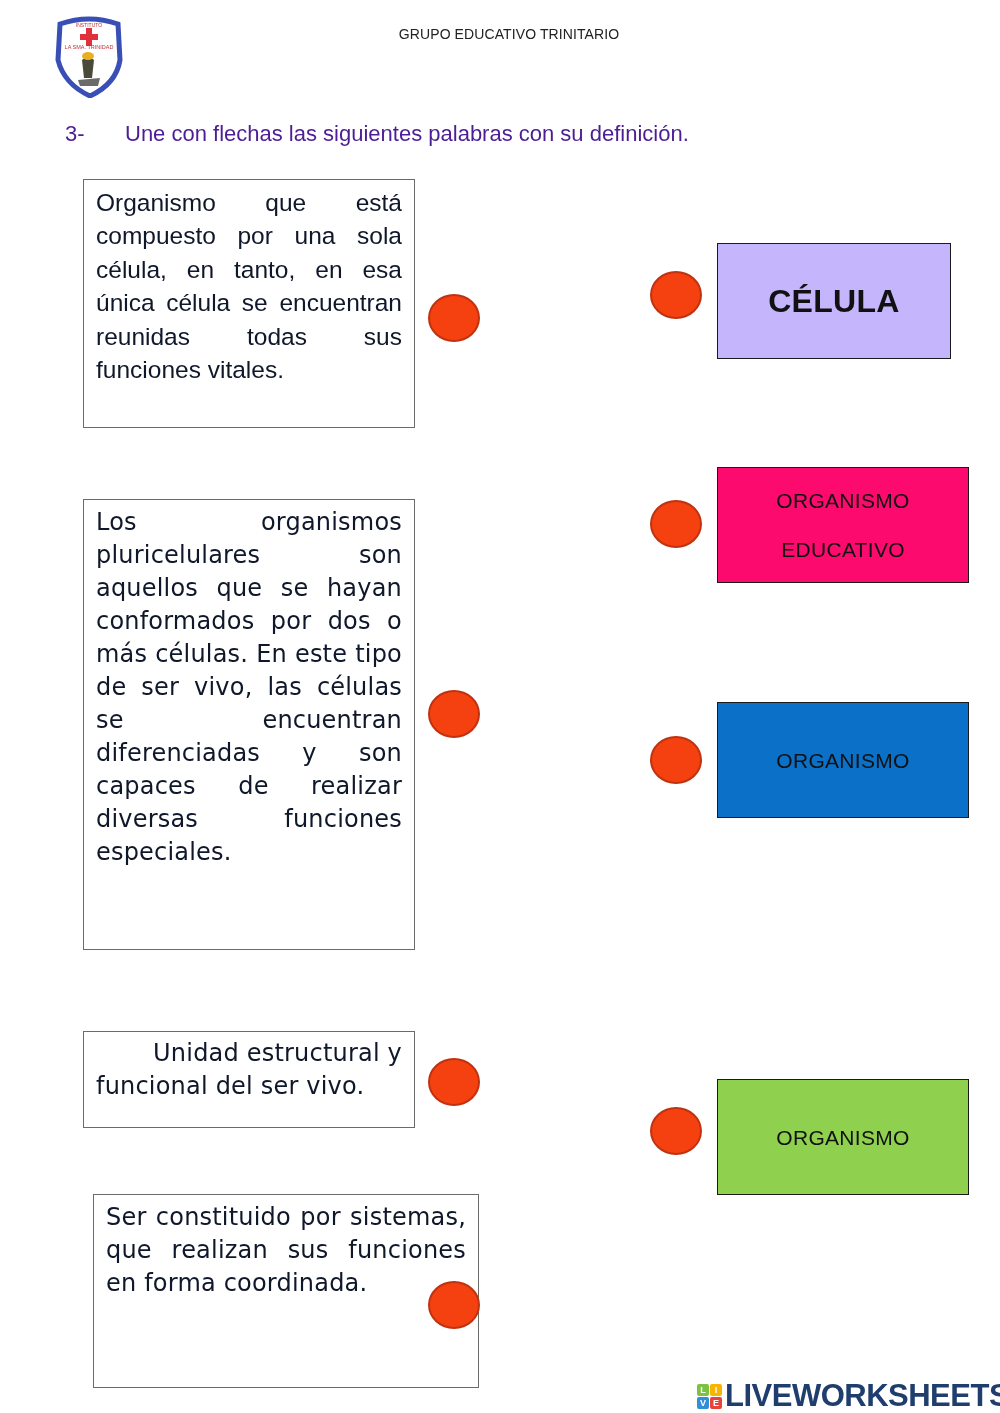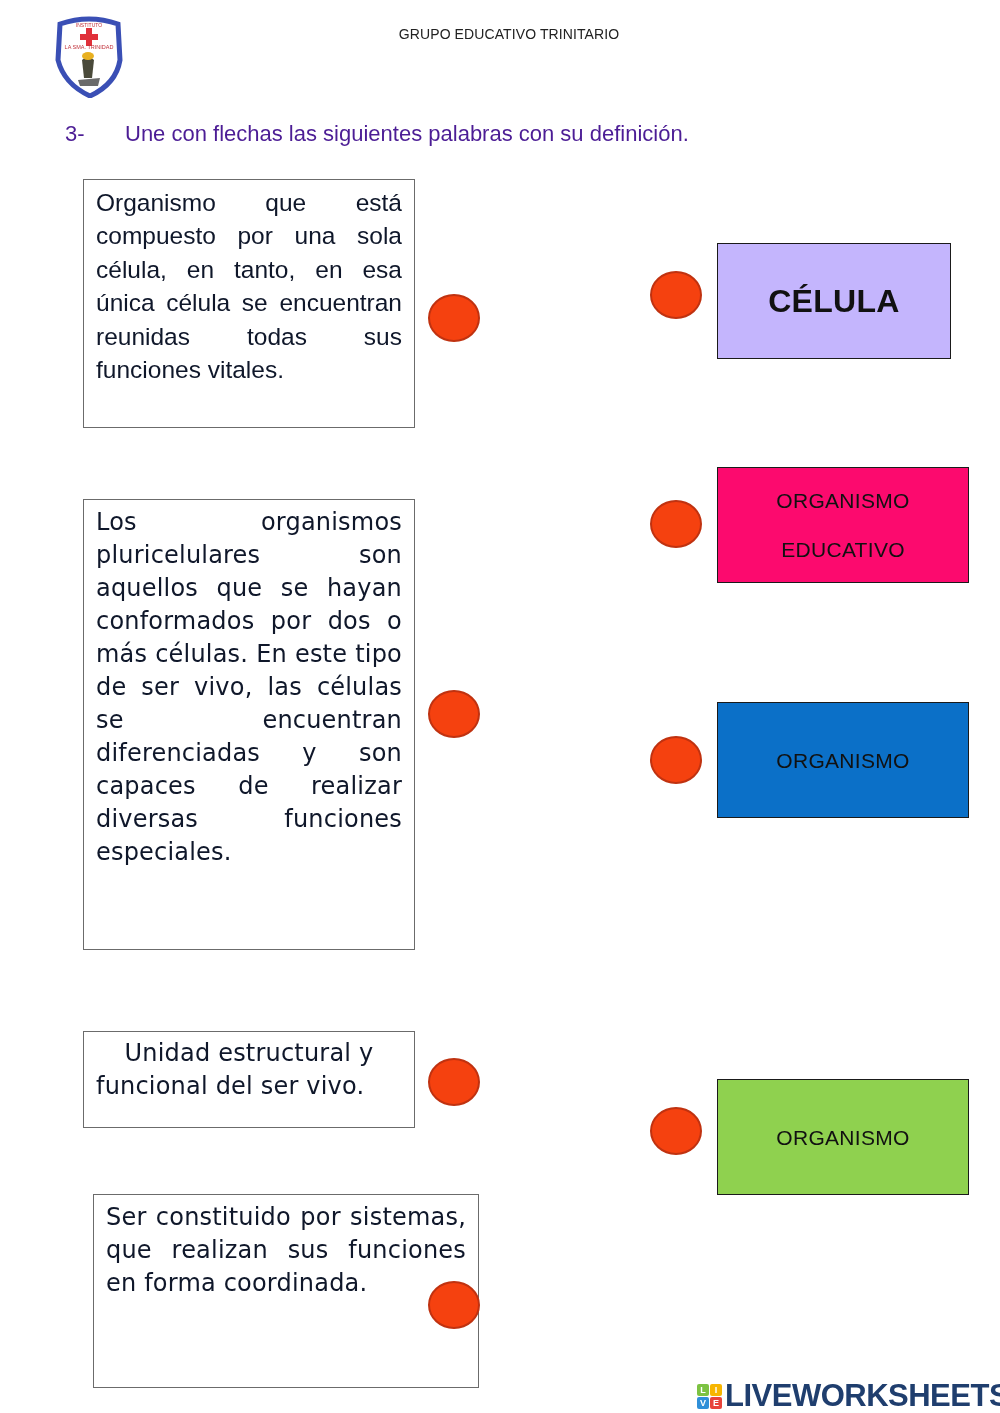--- a/index.html
+++ b/index.html
@@ -64,21 +64,21 @@
   <div class="def-text arial">Organismo que está compuesto por una sola célula, en tanto, en esa única célula se encuentran reunidas todas sus funciones vitales.</div>
 </div>
 <div class="abs dot" style="left:428px; top:294px;"></div>
 
 <div class="abs def-box" style="left:83px; top:499px; width:332px; height:451px; padding-top:6px;">
   <div class="def-text verdana"> Los organismos pluricelulares son aquellos que se hayan conformados por dos o más células. En este tipo de ser vivo, las células se encuentran diferenciadas y son capaces de realizar diversas funciones especiales.</div>
 </div>
 <div class="abs dot" style="left:428px; top:690px;"></div>
 
 <div class="abs def-box" style="left:83px; top:1031px; width:332px; height:97px; padding-top:5px;">
-  <div class="def-text verdana" style="text-align:center;">Unidad estructural y funcional del ser vivo.</div>
+  <div class="def-text verdana" style="text-align:right;">Unidad estructural y funcional del ser vivo.</div>
 </div>
 <div class="abs dot" style="left:428px; top:1058px;"></div>
 
 <div class="abs def-box" style="left:93px; top:1194px; width:386px; height:194px; padding-top:6px;">
   <div class="def-text verdana">Ser constituido por sistemas, que realizan sus funciones en forma coordinada.</div>
 </div>
 <div class="abs dot" style="left:428px; top:1281px;"></div>
 
 <div class="abs dot" style="left:650px; top:271px;"></div>
 <div class="abs term-box" style="left:717px; top:243px; width:234px; height:116px; background:#c4b5fd;">

